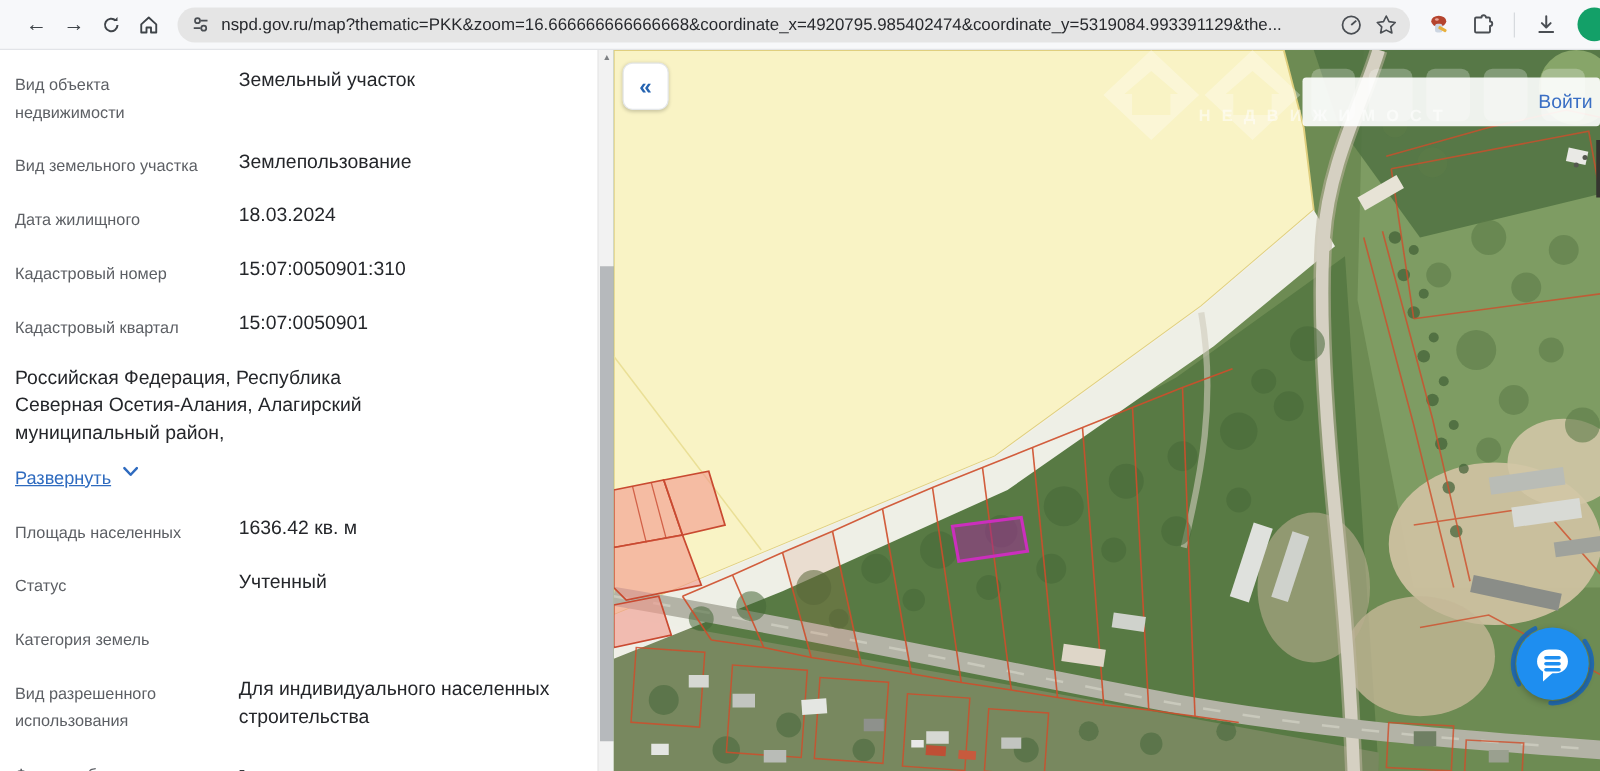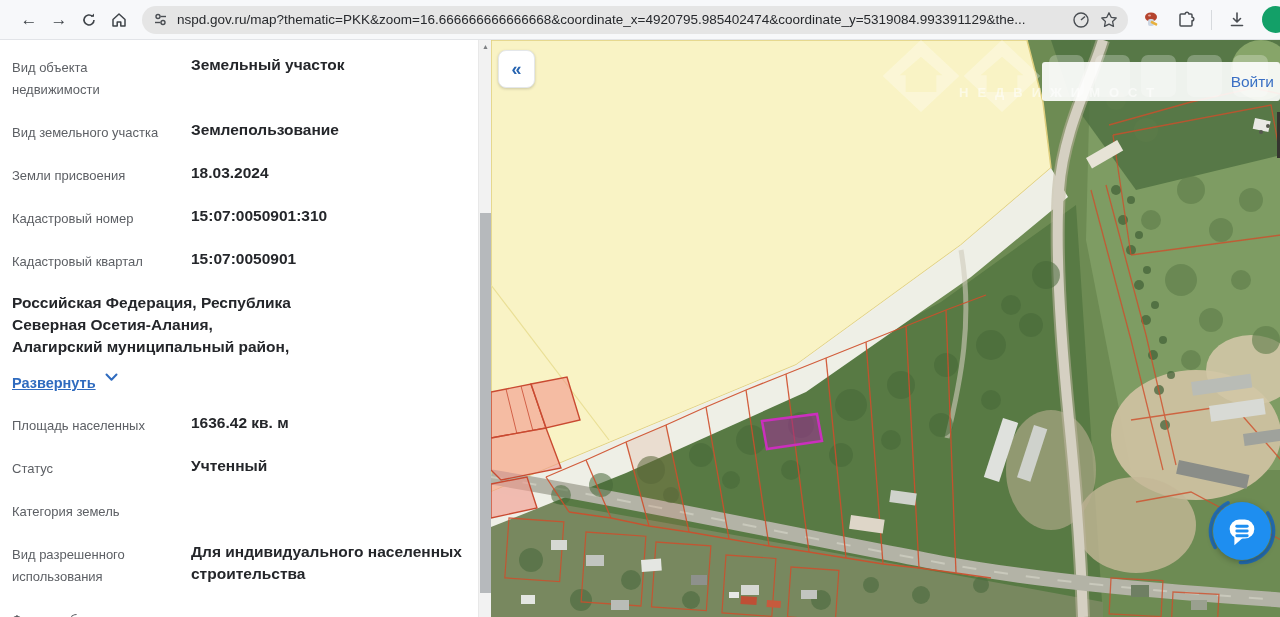--- a/index.html
+++ b/index.html
@@ -18,21 +18,21 @@
   .right-ics { display:flex; align-items:center; gap:15px; padding-right:0; }
   .vdiv { width:1px; height:20px; background:#d7dade; }
   .avatar { width:27px; height:27px; border-radius:50%; background:#13a068; margin-right:-9px; flex:0 0 auto; }
   svg.ic { display:block; }
 
   
   .content { display:flex; height:577px; }
   .panel { width:478px; background:#fff; padding:14px 6px 0 12px; overflow:hidden; }
   .info-row { display:flex; margin-bottom:18px;gap:24px; }
   .info-label { flex:0 0 155px; font-size:13px; color:#5c5f64; line-height:1.7; padding-top:3px; }
-  .info-value { font-size:15.5px; color:#24262a; line-height:1.42; max-width:295px;font-weight:bold; }
+  .info-value { font-size:15.5px; color:#24262a; line-height:1.42; max-width:295px; }
   .expand-link { display:inline-flex; gap:9px; margin-top:15px;
     color:#2f6bbf; font-size:14.5px; text-decoration:underline; cursor:pointer; }
   .expand-link svg { text-decoration:none; }
 
   .pscroll { width:13px; background:#f2f2f2; position:relative; border-left:1px solid #e8e8e8; }
   .pscroll .arrow { position:absolute; top:3px; left:0; width:13px; text-align:center;
     font-size:7px; color:#7e8184; }
   .pscroll .thumb { position:absolute; top:173px; left:1px; width:11px; height:380px; background:#b6b9bc; }
 
   
@@ -122,21 +122,21 @@
   <div class="panel" id="panel">
       <div class="info-row">
         <div class="info-label">Вид объекта недвижимости</div>
         <div class="info-value">Земельный участок</div>
       </div>
       <div class="info-row">
         <div class="info-label">Вид земельного участка</div>
         <div class="info-value">Землепользование</div>
       </div>
       <div class="info-row">
-        <div class="info-label">Земли присвоения</div>
+        <div class="info-label">Дата жилищного</div>
         <div class="info-value">18.03.2024</div>
       </div>
       <div class="info-row">
         <div class="info-label">Кадастровый номер</div>
         <div class="info-value">15:07:0050901:310</div>
       </div>
       <div class="info-row">
         <div class="info-label">Кадастровый квартал</div>
         <div class="info-value">15:07:0050901</div>
       </div>

